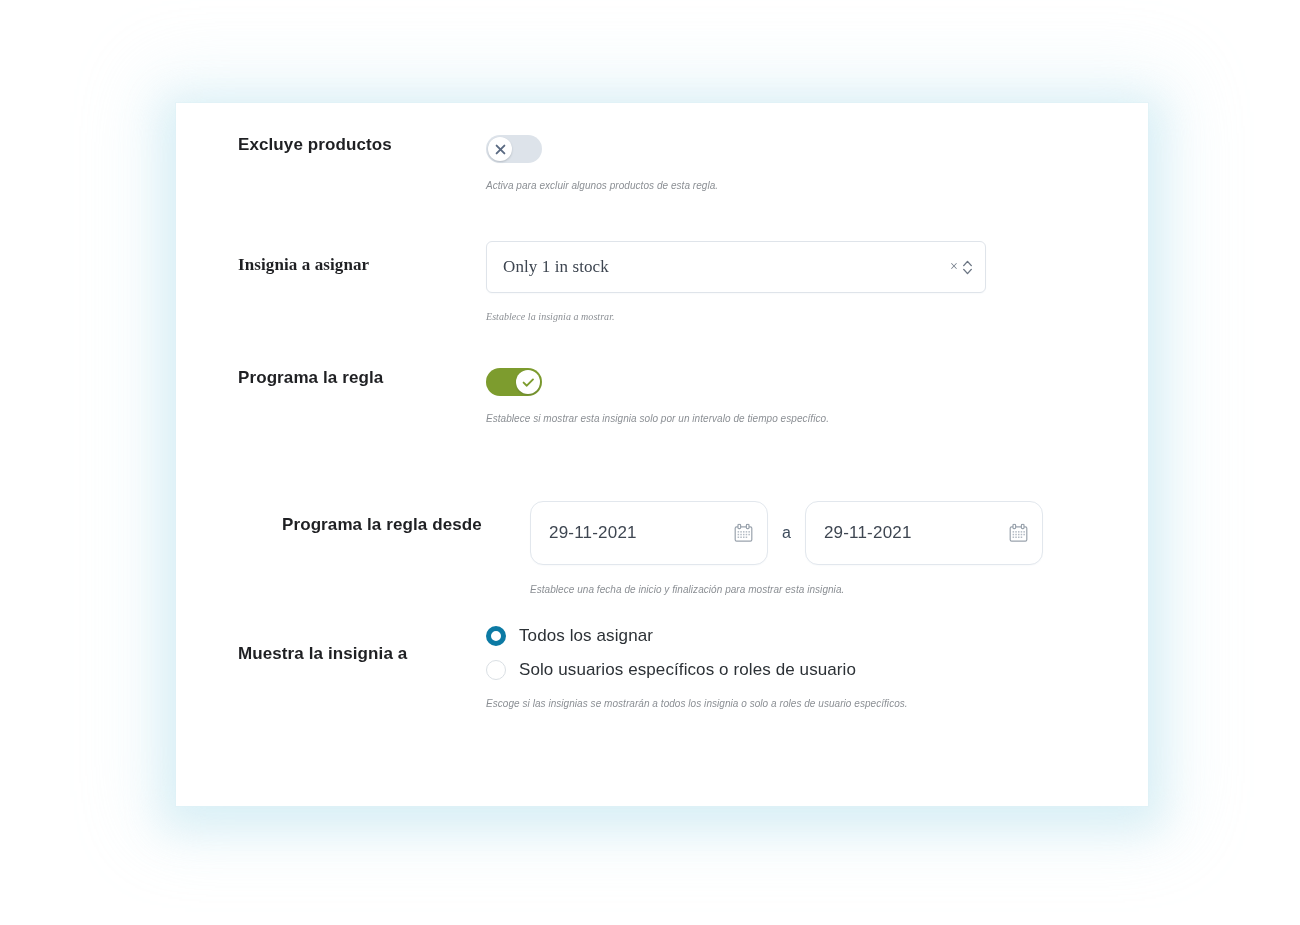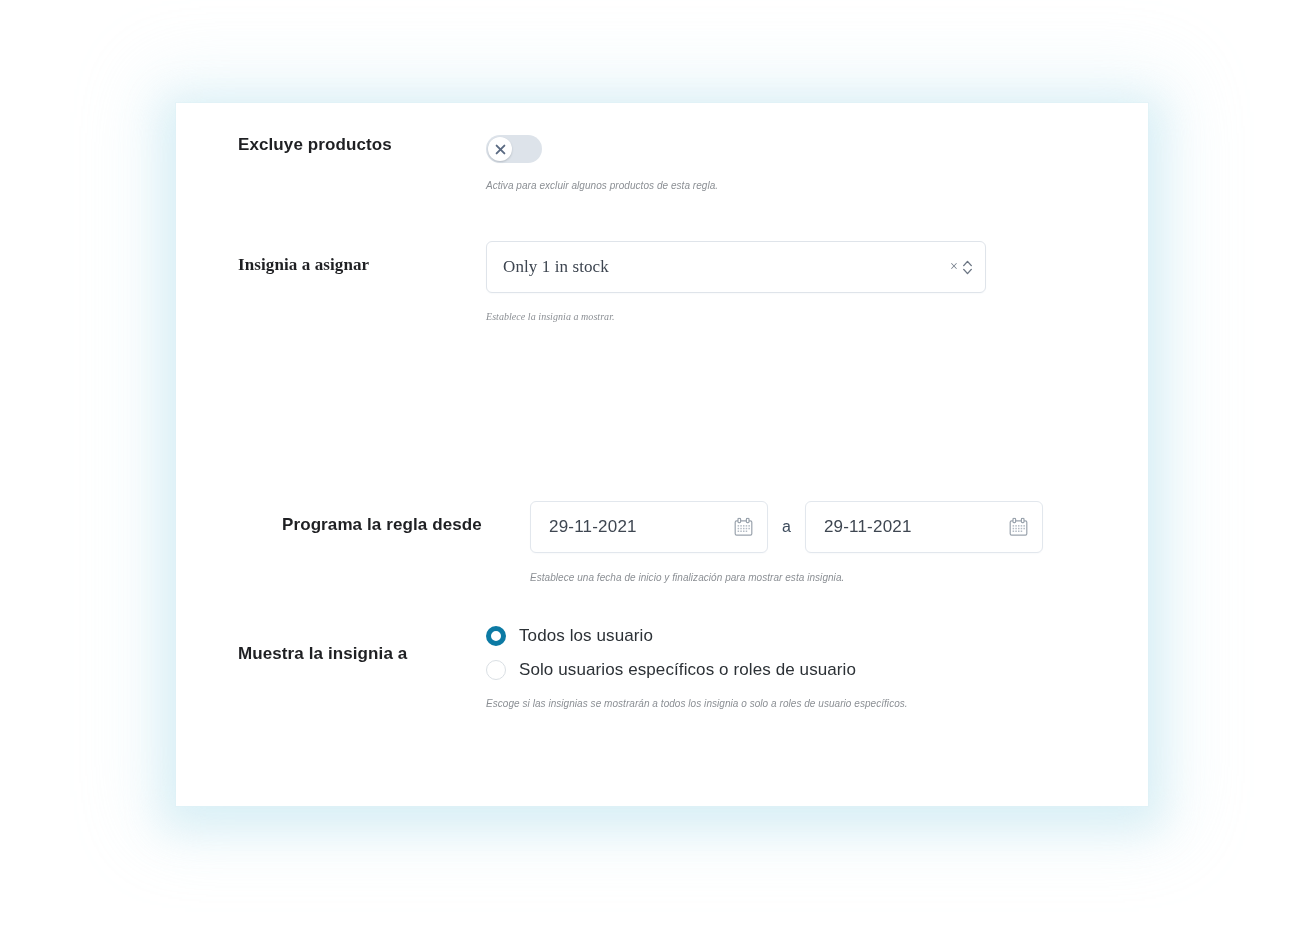--- a/index.html
+++ b/index.html
@@ -146,23 +146,23 @@
   }
 
   
   .date-wrap {
     display: flex;
     align-items: center;
   }
   .date-box {
     position: relative;
     width: 238px;
-    height: 52px;
+    height: 64px;
     border: 1px solid #e2e7ed;
-    border-radius: 6px;
+    border-radius: 13px;
     background: #ffffff;
     box-sizing: border-box;
     display: flex;
     align-items: center;
     box-shadow: 0 1px 1px rgba(130,150,170,0.04);
   }
   .date-val {
     padding-left: 18px;
     font-size: 17px;
     color: #3e4651;
@@ -245,20 +245,33 @@
             <svg width="11" height="17" viewBox="0 0 11 17" aria-hidden="true">
               <path d="M1.7 6.6 L5.5 2.4 L9.3 6.6" fill="none" stroke="#6b7583" stroke-width="1.4" stroke-linecap="round" stroke-linejoin="round"></path>
               <path d="M1.7 10.4 L5.5 14.6 L9.3 10.4" fill="none" stroke="#6b7583" stroke-width="1.4" stroke-linecap="round" stroke-linejoin="round"></path>
             </svg>
           </span>
         </div>
         <div class="help-text" style="margin-top:14px;">Establece la insignia a mostrar.</div>
       </div>
     </div>
 
+    <div class="form-row" style="top:265px;">
+      <div class="row-label">Programa la regla</div>
+      <div class="row-field">
+        <div class="toggle on">
+          <span class="knob">
+            <svg width="13" height="11" viewBox="0 0 13 11" aria-hidden="true">
+              <path d="M1.6 5.6 L4.8 8.7 L11 2.4" fill="none" stroke="#7d9c2e" stroke-width="1.9" stroke-linecap="round" stroke-linejoin="round"></path>
+            </svg>
+          </span>
+        </div>
+        <div class="help-text" style="margin-top:13px; max-width:470px;">Establece si mostrar esta insignia solo por un intervalo de tiempo específico.</div>
+      </div>
+    </div>
 
     <div class="form-row" style="top:398px;">
       <div class="row-label" style="padding-top:14px;margin-left:44px;">Programa la regla desde</div>
       <div class="row-field">
         <div class="date-wrap">
           <div class="date-box">
             <span class="date-val">29-11-2021</span>
             <span class="cal-icon">
               <svg width="19" height="19" viewBox="0 0 19 19" aria-hidden="true">
                 <rect x="1.2" y="3.4" width="16.6" height="14.2" rx="1.4" fill="none" stroke="#9aa3ad" stroke-width="1.2"></rect>
@@ -313,21 +326,21 @@
         </div>
         <div class="help-text" style="margin-top:15px;">Establece una fecha de inicio y finalización para mostrar esta insignia.</div>
       </div>
     </div>
 
     <div class="form-row" style="top:523px;">
       <div class="row-label" style="padding-top:18px;">Muestra la insignia a</div>
       <div class="row-field">
         <div class="radio-line">
           <span class="radio-outer checked"></span>
-          <span class="radio-label">Todos los usuario</span>
+          <span class="radio-label">Todos los asignar</span>
         </div>
         <div class="radio-line">
           <span class="radio-outer unchecked"></span>
           <span class="radio-label">Solo usuarios específicos o roles de usuario</span>
         </div>
         <div class="help-text" style="margin-top:8px; max-width:505px;">Escoge si las insignias se mostrarán a todos los insignia o solo a roles de usuario específicos.</div>
       </div>
     </div>
 
   </div>

